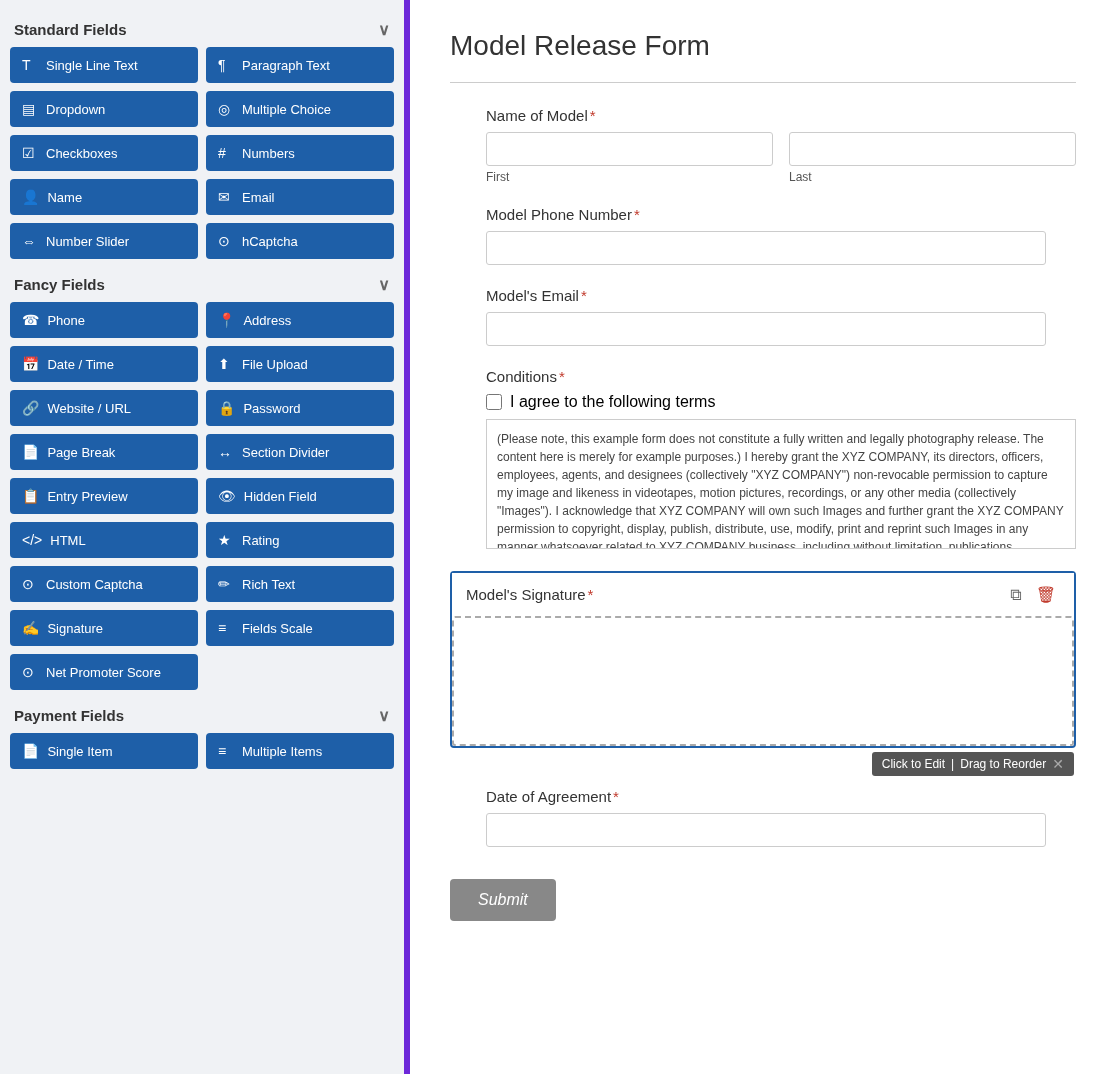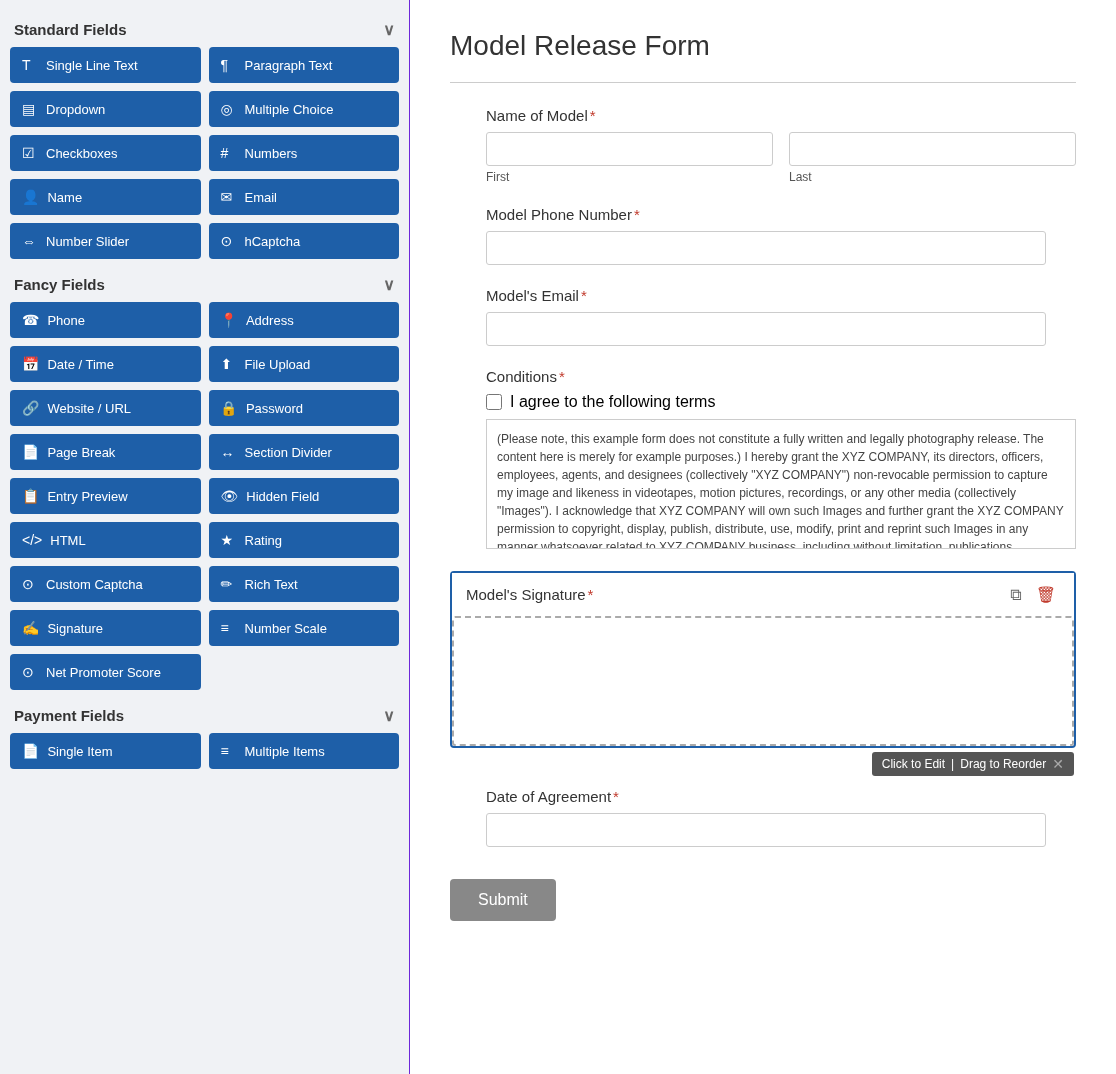--- a/index.html
+++ b/index.html
@@ -5,21 +5,21 @@
     * { box-sizing: border-box; margin: 0; padding: 0; }
     body { font-family: Arial, sans-serif; display: flex; height: 1074px; overflow: hidden; background: #f5f5f5; }
 
     
     #sidebar {
       width: 410px;
       min-width: 410px;
       background: #f0f2f5;
       overflow-y: auto;
       padding: 10px 10px 20px 10px;
-      border-right: 1px solid #6d28d9;
+      border-right: 6px solid #6d28d9;
     }
 
     .section-header {
       display: flex;
       align-items: center;
       justify-content: space-between;
       padding: 10px 4px 8px 4px;
       font-size: 15px;
       font-weight: 600;
       color: #333;
@@ -213,20 +213,21 @@
 
     .submit-btn {
       background: #888;
       color: white;
       border: none;
       border-radius: 4px;
       padding: 12px 28px;
       font-size: 16px;
       cursor: pointer;
       margin-top: 10px;
+      font-style: italic;
     }
   </style>
 </head>
 <body>
 
 <div id="sidebar">
 
   <div class="section-header">
     <span>Standard Fields</span>
     <span class="chevron">∨</span>
@@ -334,21 +335,21 @@
     <button class="field-btn">
       <span class="icon">✏</span>
       <span>Rich Text</span>
     </button>
     <button class="field-btn">
       <span class="icon">✍</span>
       <span>Signature</span>
     </button>
     <button class="field-btn">
       <span class="icon">≡</span>
-      <span>Number Scale</span>
+      <span>Fields Scale</span>
     </button>
     <button class="field-btn" style="grid-column: span 1;">
       <span class="icon">⊙</span>
       <span>Net Promoter Score</span>
     </button>
   </div>
 
   <div class="section-header">
     <span>Payment Fields</span>
     <span class="chevron">∨</span>

